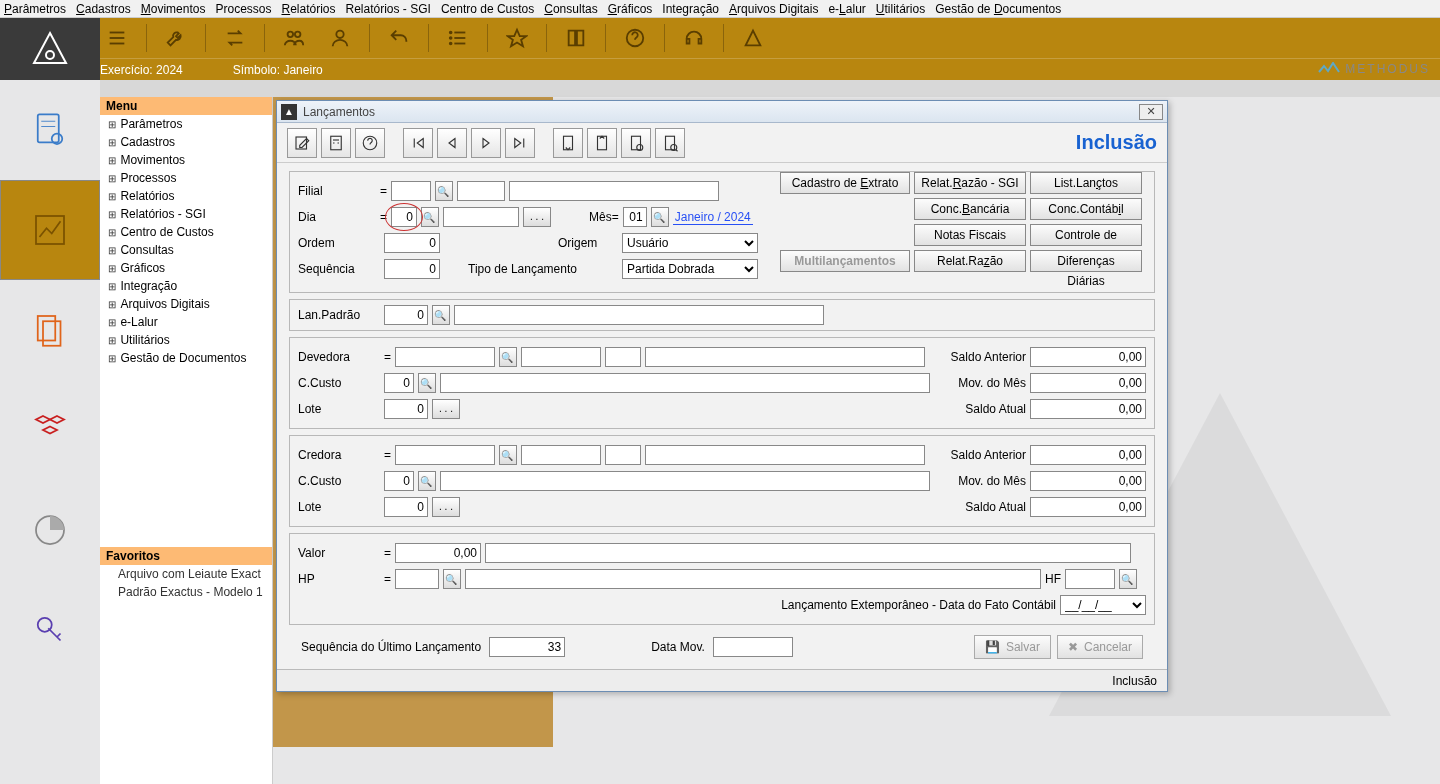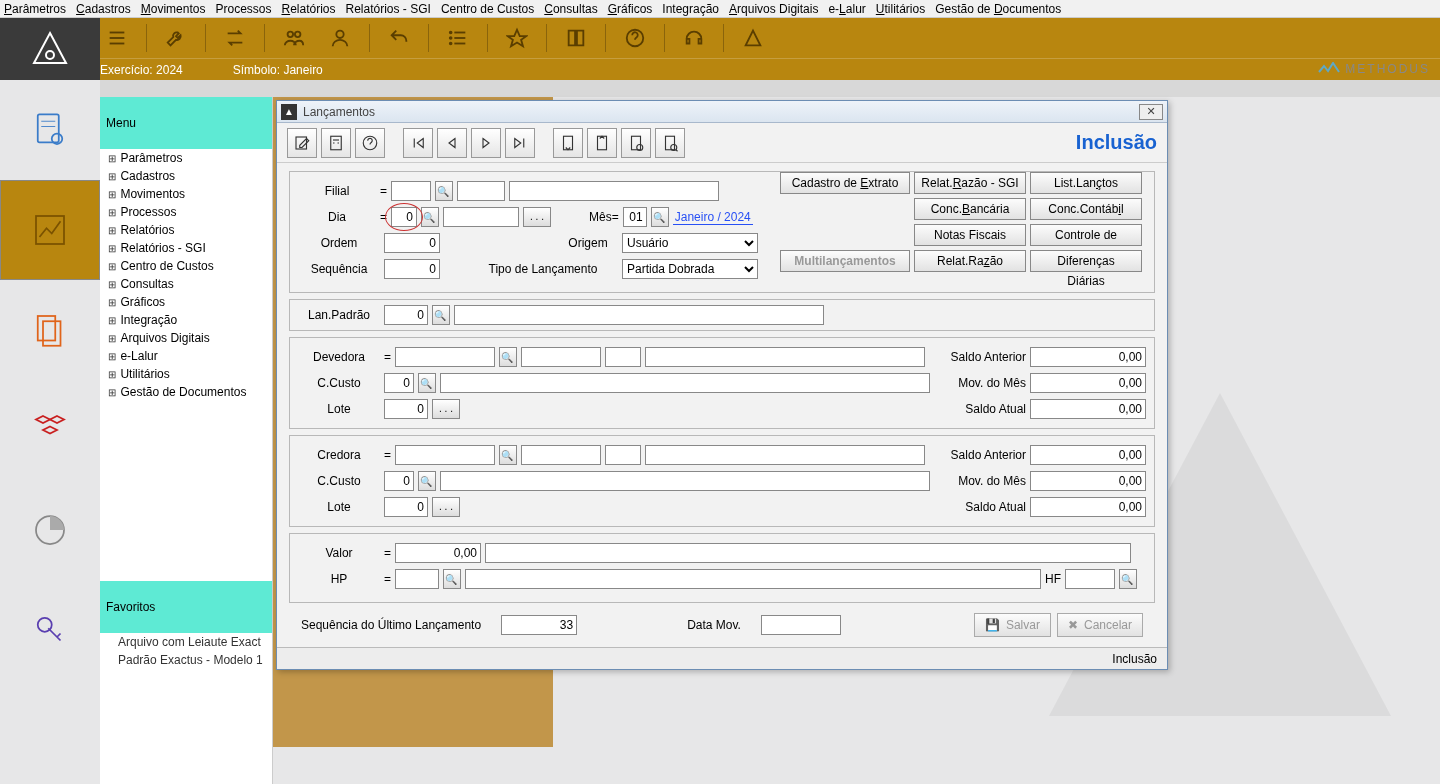--- a/index.html
+++ b/index.html
@@ -24,21 +24,21 @@
 .logo-col svg { width: 40px; height: 40px; stroke: #fff; fill: none; stroke-width: 2;}
 
 
 .icon-strip { position: absolute; left: 0; top: 80px; width: 100px; bottom: 0; background: #e7e7e8; }
 .icon-strip .cell { height: 100px; display:flex; align-items:center; justify-content:center; }
 .icon-strip .cell.sel { background: #b8860f; }
 .icon-strip svg { width: 42px; height: 42px; }
 
 
 .sidenav { position: absolute; left: 100px; top: 97px; width: 173px; bottom: 0; background: #fff; border-right: 1px solid #ccc; }
-.sidenav .hdr { background: #5eead4; font-weight: normal; padding: 19px 6px; }
+.sidenav .hdr { background: #fdba74; font-weight: bold; padding: 2px 6px; }
 .sidenav .item { padding: 2px 6px 2px 8px; color: #000; display:flex; align-items:center; gap:4px; cursor:default;}
 .sidenav .item::before { content:"⊞"; font-size:10px; color:#333;}
 .sidenav .fav { padding: 2px 6px 2px 18px; color: #333; }
 
 
 .main { position: absolute; left: 273px; top: 97px; right: 0; bottom: 0; background: #e7e7e8; overflow:hidden;}
 .main-shade { position:absolute; left:0; top:0; width:280px; height:650px; background:#c2964a; }
 
 
 .methodus { position: absolute; right: 10px; top: 62px; color: #888; font-size: 14px; letter-spacing: 2px; display:flex; align-items:center; gap:5px;}
@@ -51,37 +51,37 @@
 
 .modal-toolbar { height: 40px; display:flex; align-items:center; padding: 0 10px; gap:4px; border-bottom:1px solid #ccc;}
 .modal-toolbar .b { width:30px; height:30px; border:1px solid #999; background: linear-gradient(#fff,#e5e5e5); display:flex;align-items:center;justify-content:center;}
 .modal-toolbar .b svg{width:18px;height:18px;stroke:#333;fill:none;stroke-width:1.5;}
 .modal-toolbar .gap { width:10px; }
 .modal-toolbar .mode { margin-left:auto; color:#1862d1; font-size:20px; font-weight:bold;}
 
 .modal-body { padding: 8px 12px 10px 12px; background:#f2f2f2;}
 .group { border:1px solid #b8b8b8; background:#f2f2f2; padding: 8px; margin-bottom: 6px; position:relative;}
 .row { display:flex; align-items:center; margin-bottom:4px; min-height:22px; gap:4px;}
-.lbl { text-align:center; color:#000; }
+.lbl { text-align:left; color:#000; }
 .inp { height:20px; border:1px solid #888; background:#fff; padding:0 3px; text-align:right; }
 .inp.l { text-align:left; }
 .sel { height:20px; border:1px solid #888; background:#fff; }
 .lookup { width:18px; height:20px; border:1px solid #888; background:linear-gradient(#fff,#ddd); display:inline-flex; align-items:center; justify-content:center; font-size:10px;}
 .threedots { width:28px; height:20px; border:1px solid #888; background:linear-gradient(#fff,#ddd); text-align:center; font-size:10px; line-height:18px;}
 .monthlink { color: rgb(40,80,245); border-bottom:1px solid rgb(40,80,245); padding:0 2px; }
 .circled { position:relative; }
 .circled::after { content:""; position:absolute; left:-6px; top:-4px; width:36px; height:26px; border:1px solid #cc3333; border-radius:50%; pointer-events:none;}
 
 .btn { height:22px; border:1px solid #888; background:linear-gradient(#fcfcfc,#e2e2e2); padding:0 6px; min-width:112px; text-align:center; line-height:20px; cursor:default; }
 .btn.dis { color:#999;font-weight:bold; }
 .btn u{text-decoration:underline;}
 
 .btn-grid{ position:absolute; right:12px; top: -1px; display:grid; grid-template-columns: 130px 112px 112px; grid-template-rows: 22px 22px 22px 22px; gap:4px;}
 
-.footer-row{ display:flex; align-items:center; gap:20px; padding: 4px 12px 0 12px;}
+.footer-row{ display:flex; align-items:center; gap:8px; padding: 4px 12px 0 12px;}
 .actionbtn{ border:1px solid #aaa; background:linear-gradient(#fcfcfc,#e2e2e2); height:24px; padding:0 10px; display:flex; align-items:center; gap:6px;}
 .actionbtn.dis{ color:#999; }
 .statusbar{ border-top:1px solid #bbb; height:22px; display:flex; align-items:center; justify-content:flex-end; padding:0 10px; background:#ededed;}
 
 .big-triangle{ position:absolute; right:30px; bottom:30px; opacity:0.12; }
 </style>
 </head>
 <body>
 
 <div class="menubar">
@@ -492,20 +492,24 @@
       <div class="row">
         <span class="lbl" style="width:82px">HP</span>
           <span>=</span>
         <input class="inp" style="width: 44px;">
         <span class="lookup">🔍</span>
         <input class="inp l" style="width: 576px;">
         <span class="lbl">HF</span>
         <input class="inp" style="width: 50px;">
         <span class="lookup">🔍</span>
       </div>
+      <div class="row" style="justify-content:flex-end;margin:0">
+        <span class="lbl">Lançamento Extemporâneo - Data do Fato Contábil</span>
+        <select class="sel" style="width:86px"><option>__/__/__</option></select>
+      </div>
     </div>
 
     <div class="footer-row">
       <span class="lbl">Sequência do Último Lançamento</span>
       <input class="inp" style="width: 76px;" value="33">
       <span style="width:70px"></span>
       <span class="lbl">Data Mov.</span>
       <input class="inp l" style="width: 80px;">
       <div style="margin-left:auto; display:flex; gap:6px;">
         <div class="actionbtn dis">

